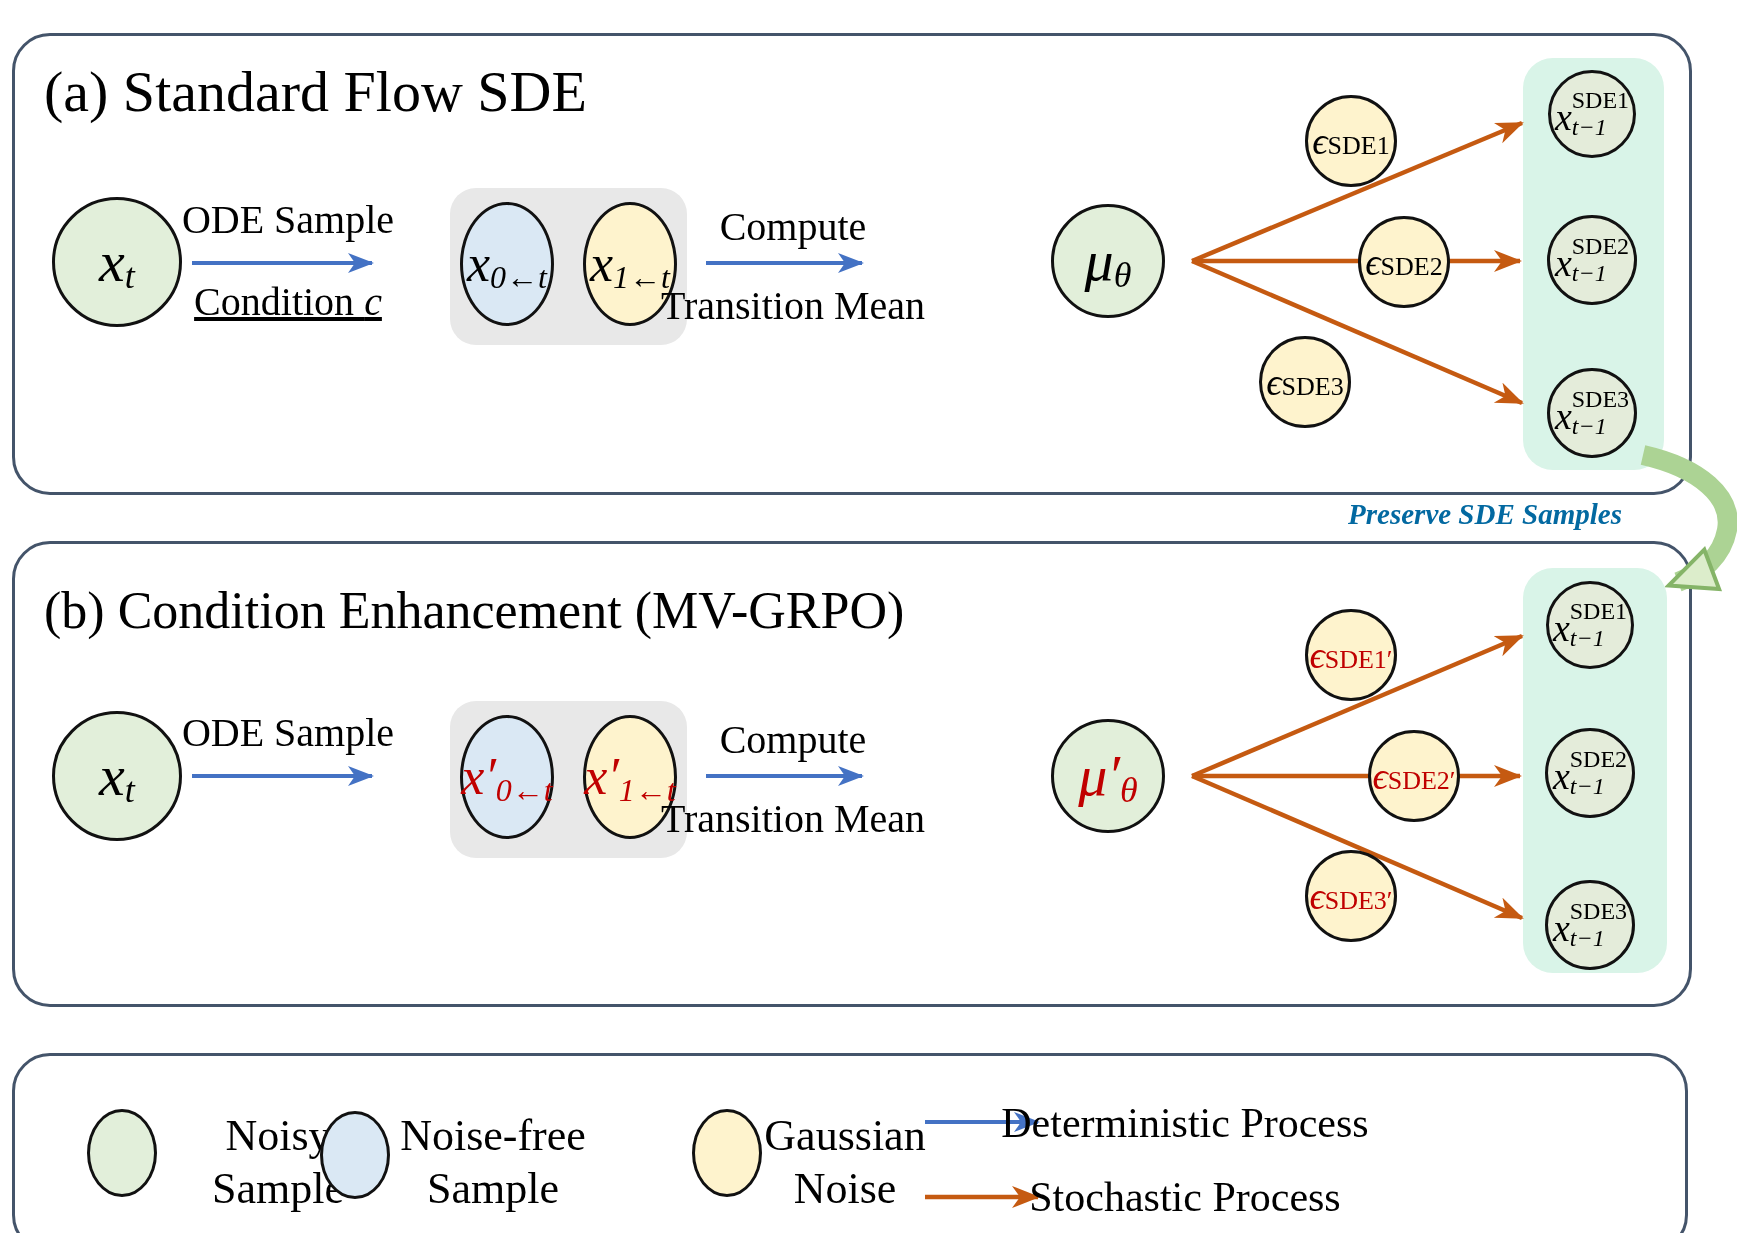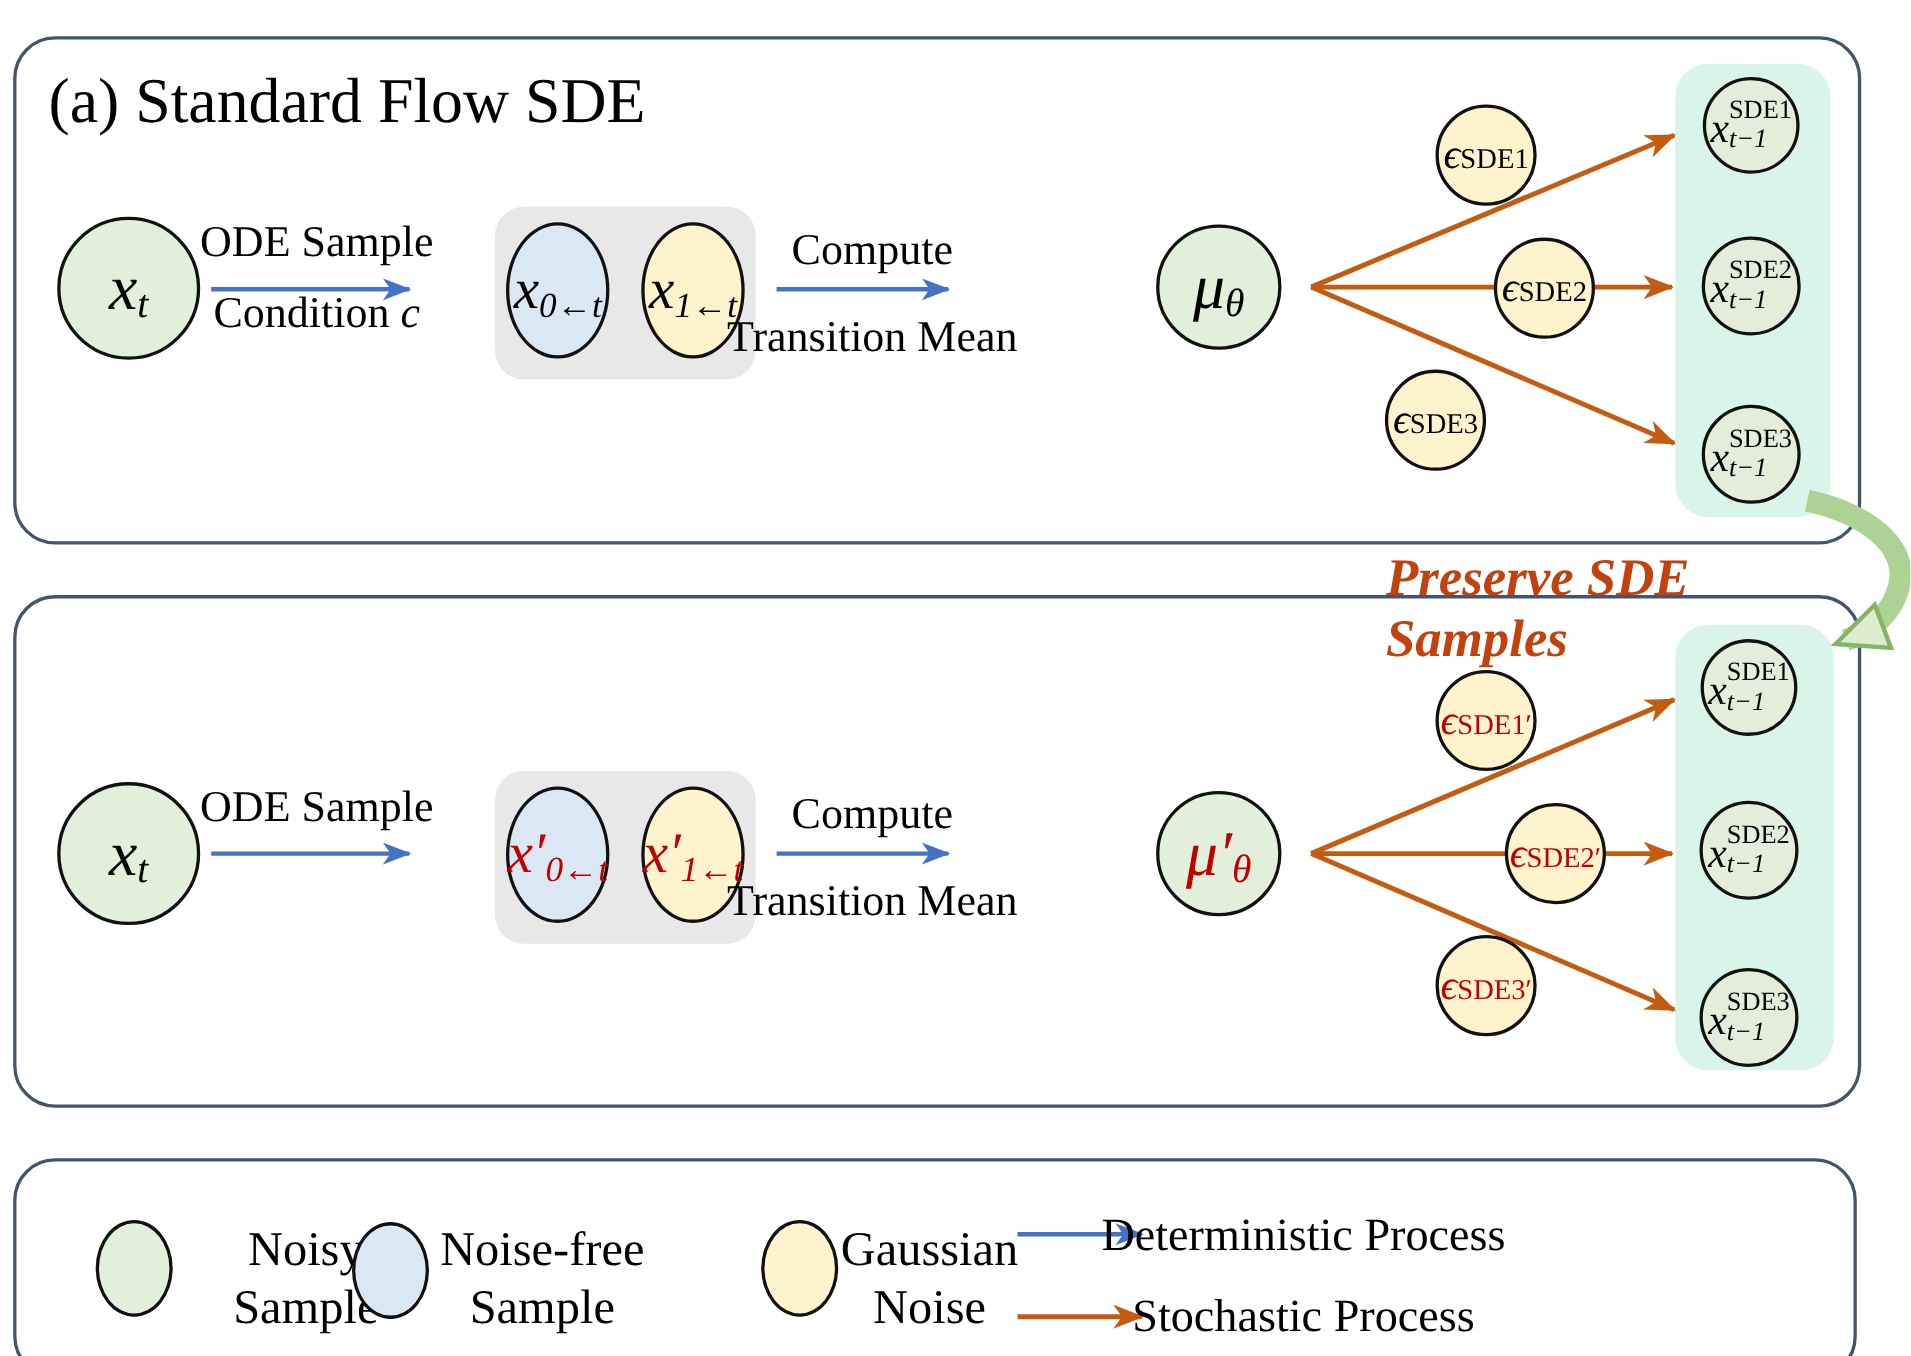--- a/index.html
+++ b/index.html
@@ -15,21 +15,21 @@
   .fill-green{background:#E2EFDA;}
   .fill-green2{background:#E4ECDA;}
   .fill-blue{background:#DAE8F4;}
   .fill-yellow{background:#FEF3CD;}
   .lbl{position:absolute;z-index:3;text-align:center;line-height:1.15;}
   .t-title-a{font-size:58px;}
   .t-title-b{font-size:52px;}
   .t-flow{font-size:40px;}
   .t-red{color:#C00000;}
   .it{font-style:italic;}
-  .preserve{font-size:48px;font-weight:bold;font-style:italic;color:#c2410c;text-align:left;}
+  .preserve{font-size:29px;font-weight:bold;font-style:italic;color:#0369a1;text-align:center;}
   
   .mathline{display:flex;align-items:center;}
   .mb{font-style:italic;font-size:58px;line-height:1;}
   .ms{font-style:italic;font-size:36px;line-height:1;transform:translateY(14px);}
   .mb2{font-style:italic;font-size:52px;line-height:1;}
   .ms2{font-style:italic;font-size:32px;line-height:1;transform:translateY(13px);}
   .eb{font-style:italic;font-size:38px;line-height:1;transform:translateY(6px);}
   .esup{font-size:26px;line-height:1;transform:translateY(-10px);}
   .outmath{display:flex;align-items:center;}
   .ob{font-style:italic;font-size:38px;line-height:1;transform:translateY(3px);}
@@ -93,21 +93,21 @@
   <div class="circle fill-green" style="left:52px;top:172px;width:130px;height:130px;">
     <span class="mathline">
       <span class="mb">x</span>
         <span class="ms">t</span>
     </span>
   </div>
 
   <div class="lbl t-flow" style="left:170px;top:172px;width:236px;">
     <span>ODE Sample</span>
   </div>
-  <div class="lbl t-flow" style="left:170px;top:236px;width:236px;">
+  <div class="lbl t-flow" style="left:170px;top:254px;width:236px;text-decoration:underline;">
     <span>Condition </span><span class="it">c</span>
   </div>
 
   <div class="circle fill-blue" style="left:460px;top:177px;width:94px;height:124px;">
     <span class="mathline">
       <span class="mb2">x</span>
         <span class="ms2">0←t</span>
     </span>
   </div>
   <div class="circle fill-yellow" style="left:583px;top:177px;width:94px;height:124px;">
@@ -166,20 +166,23 @@
           <span class="sp">SDE3</span>
           <span class="sb">t−1</span>
         </span>
     </span>
   </div>
 
   <div class="lbl preserve" style="left:1260px;top:473px;width:450px;">
     <span>Preserve SDE Samples</span>
   </div>
 
+  <div class="lbl t-title-b" style="left:44px;top:556px;width:1000px;text-align:left;">
+    <span>(b) Condition Enhancement (MV-GRPO)</span>
+  </div>
 
   <div class="circle fill-green" style="left:52px;top:686px;width:130px;height:130px;">
     <span class="mathline">
       <span class="mb">x</span>
         <span class="ms">t</span>
     </span>
   </div>
 
   <div class="lbl t-flow" style="left:170px;top:685px;width:236px;">
     <span>ODE Sample</span>

